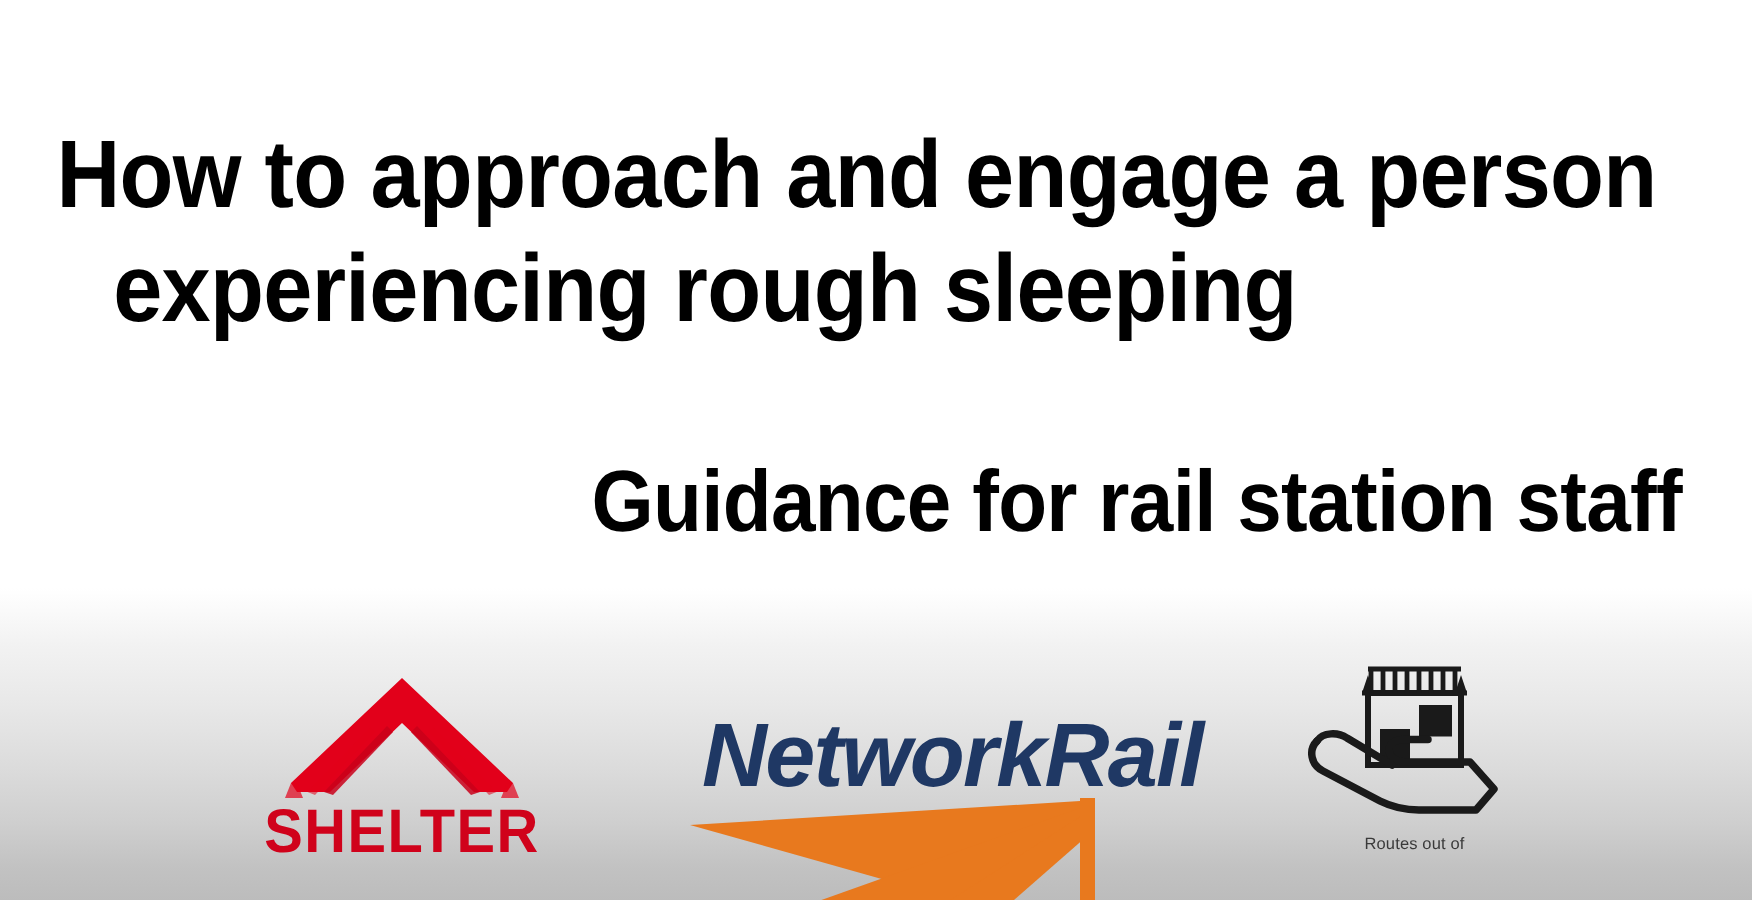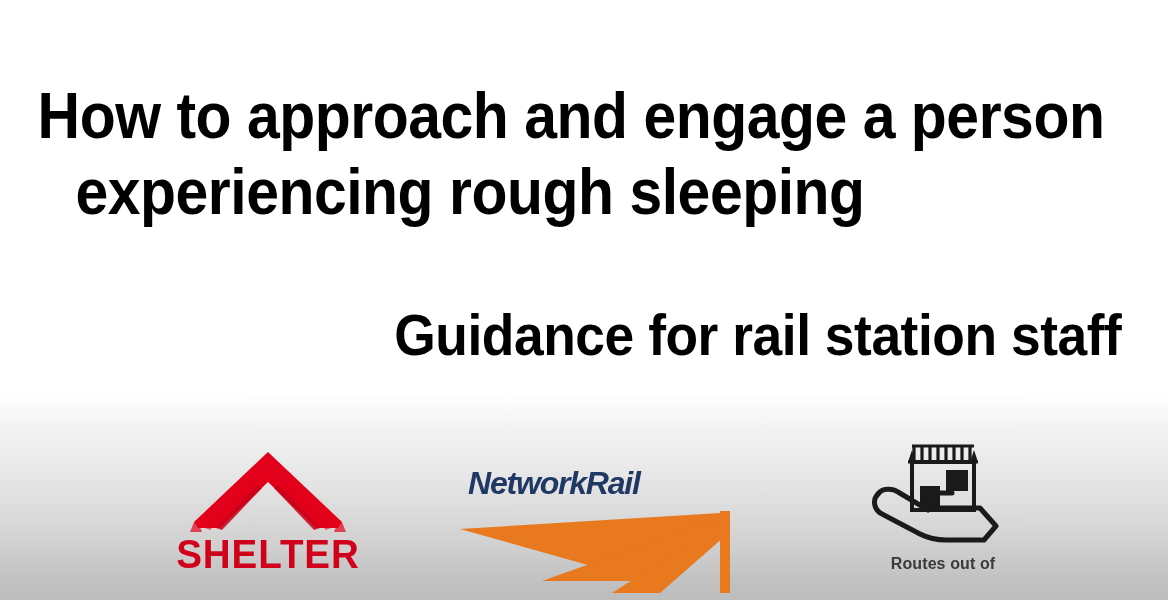--- a/index.html
+++ b/index.html
@@ -102,37 +102,38 @@
   }
 
   
   #logo-networkrail { left: 452px; top: 30px; width: 290px; }
   .nr-wordmark {
     display: block;
     color: #1f3864;
     font-family: "Liberation Sans", sans-serif;
     font-weight: 700;
     font-style: italic;
-    font-size: 32px;
+    font-size: 60px;
     line-height: 46px;
     letter-spacing: -1.2px;
     text-align: left;
     padding-left: 16px;
+    margin-top: 21px;
   }
   #nr-tracks { display: block; margin-top: 1px; }
 
   
   #logo-routes { left: 848px; top: 8px; width: 190px; }
   #routes-mark { display: block; margin: 0 auto; }
   .routes-word {
     display: block;
     color: #3a3a3a;
     font-family: "Liberation Sans", sans-serif;
-    font-weight: 700;
-    font-size: 16px;
+    font-weight: 400;
+    font-size: 11px;
     line-height: 15px;
     letter-spacing: 0.1px;
   }
 </style>
 </head>
 <body>
 
 <div id="slide">
 
   <div id="title-block">

